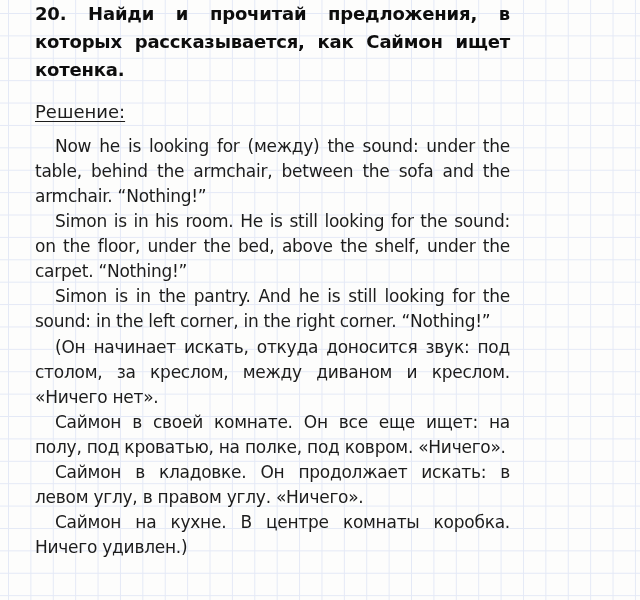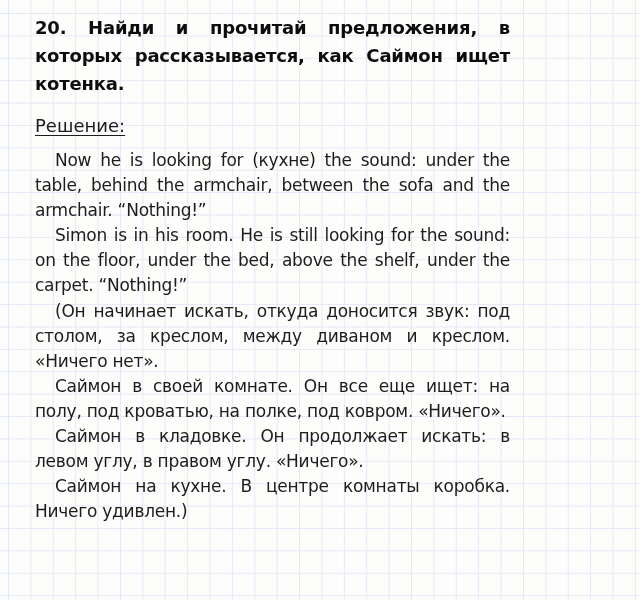--- a/index.html
+++ b/index.html
@@ -22,21 +22,21 @@
     background-color: var(--background);
     background-image:
       linear-gradient(to right, var(--grid-line) 1px, transparent 1px),
       linear-gradient(to bottom, var(--grid-line) 1px, transparent 1px);
     background-size: 22.4px 22.4px;
     background-position: 8px 13px;
   }
   .page {
     width: 545px;
     height: 600px;
-    padding: 14px 35px 0 35px;
+    padding: 0 35px 0 35px;
   }
   .task-title {
     font-size: 18px;
     line-height: 28px;
     font-weight: bold;
     color: var(--title-text);
     text-align: justify;
     letter-spacing: -0.01em;
   }
   .solution-label {
@@ -62,22 +62,23 @@
 </head>
 <body>
 
 <div class="page">
 
   <div class="task-title">20. Найди и прочитай предложения, в которых рассказывается, как Саймон ищет котенка.</div>
 
   <div class="solution-label">Решение:</div>
 
   <div class="text-block en">
-    <p>Now he is looking for (кухне) the sound: under the table, behind the armchair, between the sofa and the armchair. “Nothing!”</p>
+    <p>Now he is looking for (между) the sound: under the table, behind the armchair, between the sofa and the armchair. “Nothing!”</p>
     <p>Simon is in his room. He is still looking for the sound: on the floor, under the bed, above the shelf, under the carpet. “Nothing!”</p>
+    <p>Simon is in the pantry. And he is still looking for the sound: in the left corner, in the right corner. “Nothing!”</p>
   </div>
 
   <div class="text-block ru">
     <p>(Он начинает искать, откуда доносится звук: под столом, за креслом, между диваном и креслом. «Ничего нет».</p>
     <p>Саймон в своей комнате. Он все еще ищет: на полу, под кроватью, на полке, под ковром. «Ничего».</p>
     <p>Саймон в кладовке. Он продолжает искать: в левом углу, в правом углу. «Ничего».</p>
     <p>Саймон на кухне. В центре комнаты коробка. Ничего удивлен.)</p>
   </div>
 
 </div>

